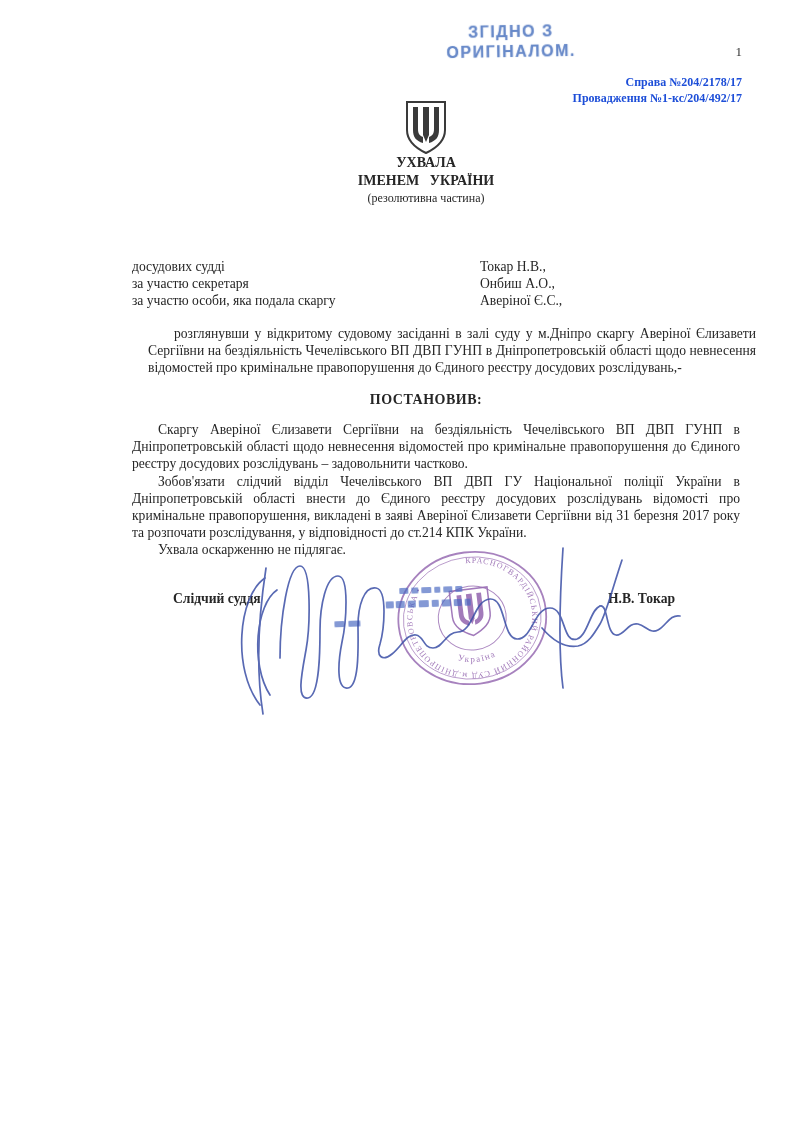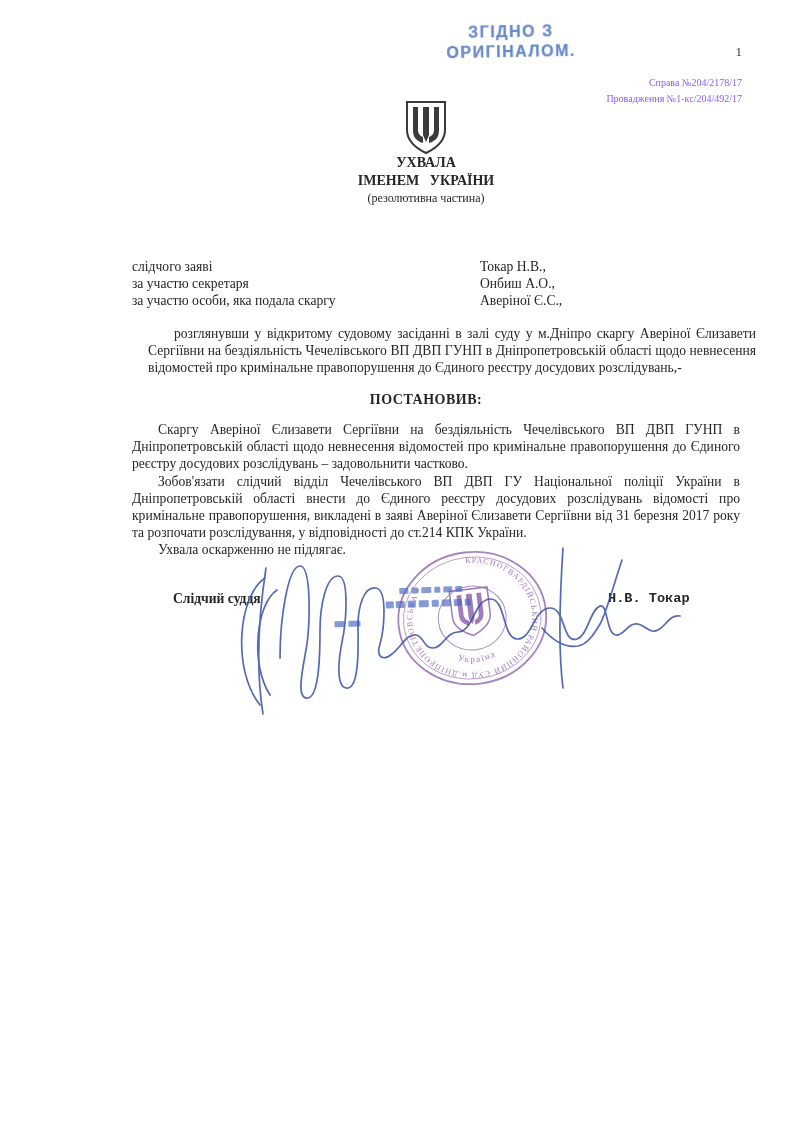--- a/index.html
+++ b/index.html
@@ -13,21 +13,21 @@
   
   .copy-stamp{
     left:436px;top:22px;width:150px;text-align:center;
     font-family:"Liberation Sans","DejaVu Sans",sans-serif;
     font-weight:bold;font-size:16px;line-height:20px;letter-spacing:1.5px;
     color:#5b7fc4;transform:rotate(-1deg);
     text-shadow:0 0 1px rgba(91,127,196,.55);
     filter:blur(.2px);opacity:.92;
   }
   .page-number{right:58px;top:44px;font-size:13px;color:#333;}
-  .case-refs{right:58px;top:75px;text-align:right;font-size:10px;line-height:15.5px;color:#8b5cf6;}
+  .case-refs{right:58px;top:75px;text-align:right;font-size:12px;line-height:15.5px;color:#1d4ed8;font-weight:bold;}
   
   .emblem{left:404px;top:100px;}
   .doc-header{left:116px;top:152px;width:620px;text-align:center;}
   .court-name{font-weight:bold;font-size:14.5px;letter-spacing:.2px;}
   .doc-type{font-weight:bold;font-size:14px;margin-top:3px;}
   .in-name{font-weight:bold;font-size:14px;word-spacing:7px;margin-top:2px;}
   .part-note{font-size:12px;margin-top:2px;}
   
   .bodytext{left:132px;width:608px;font-size:13.6px;line-height:17.2px;}
   .indent{text-indent:26px;}
@@ -35,21 +35,21 @@
   .intro{top:240px;}
   .composition{top:258px;}
   .comp-row{position:relative;height:17.2px;}
   .comp-name{position:absolute;left:348px;top:0;}
   .considered{top:309px;}
   .resolved-heading{left:116px;top:392px;width:620px;text-align:center;font-weight:bold;font-size:14px;letter-spacing:.5px;}
   .resolution{top:421px;}
   .resolution p{margin:0;}
   
   .sig-role{left:173px;top:591px;font-weight:bold;font-size:13.6px;}
-  .sig-name{left:608px;top:591px;font-weight:bold;font-size:13.6px;font-family:Liberation Mono, monospace;}
+  .sig-name{left:608px;top:591px;font-weight:bold;font-size:13.6px;}
   .seal-svg{left:395px;top:548px;transform:rotate(-7deg);opacity:.88;}
   .sign-svg{left:130px;top:538px;}
   .smudge-svg{left:330px;top:585px;opacity:.85;}
 </style>
 </head>
 <body>
 
 <div class="page">
 
   <div class="abs copy-stamp">
@@ -77,21 +77,21 @@
 
   <div class="abs doc-header">
     <div class="doc-type">УХВАЛА</div>
     <div class="in-name">ІМЕНЕМ УКРАЇНИ</div>
     <div class="part-note">(резолютивна частина)</div>
   </div>
 
 
   <div class="abs bodytext composition">
     <div class="comp-row">
-      <span>слідчого заяві</span>
+      <span>досудових судді</span>
       <span class="comp-name">Токар Н.В.,</span>
     </div>
     <div class="comp-row">
       <span>за участю секретаря</span>
       <span class="comp-name">Онбиш А.О.,</span>
     </div>
     <div class="comp-row">
       <span>за участю особи, яка подала скаргу</span>
       <span class="comp-name">Аверіної Є.С.,</span>
     </div>

